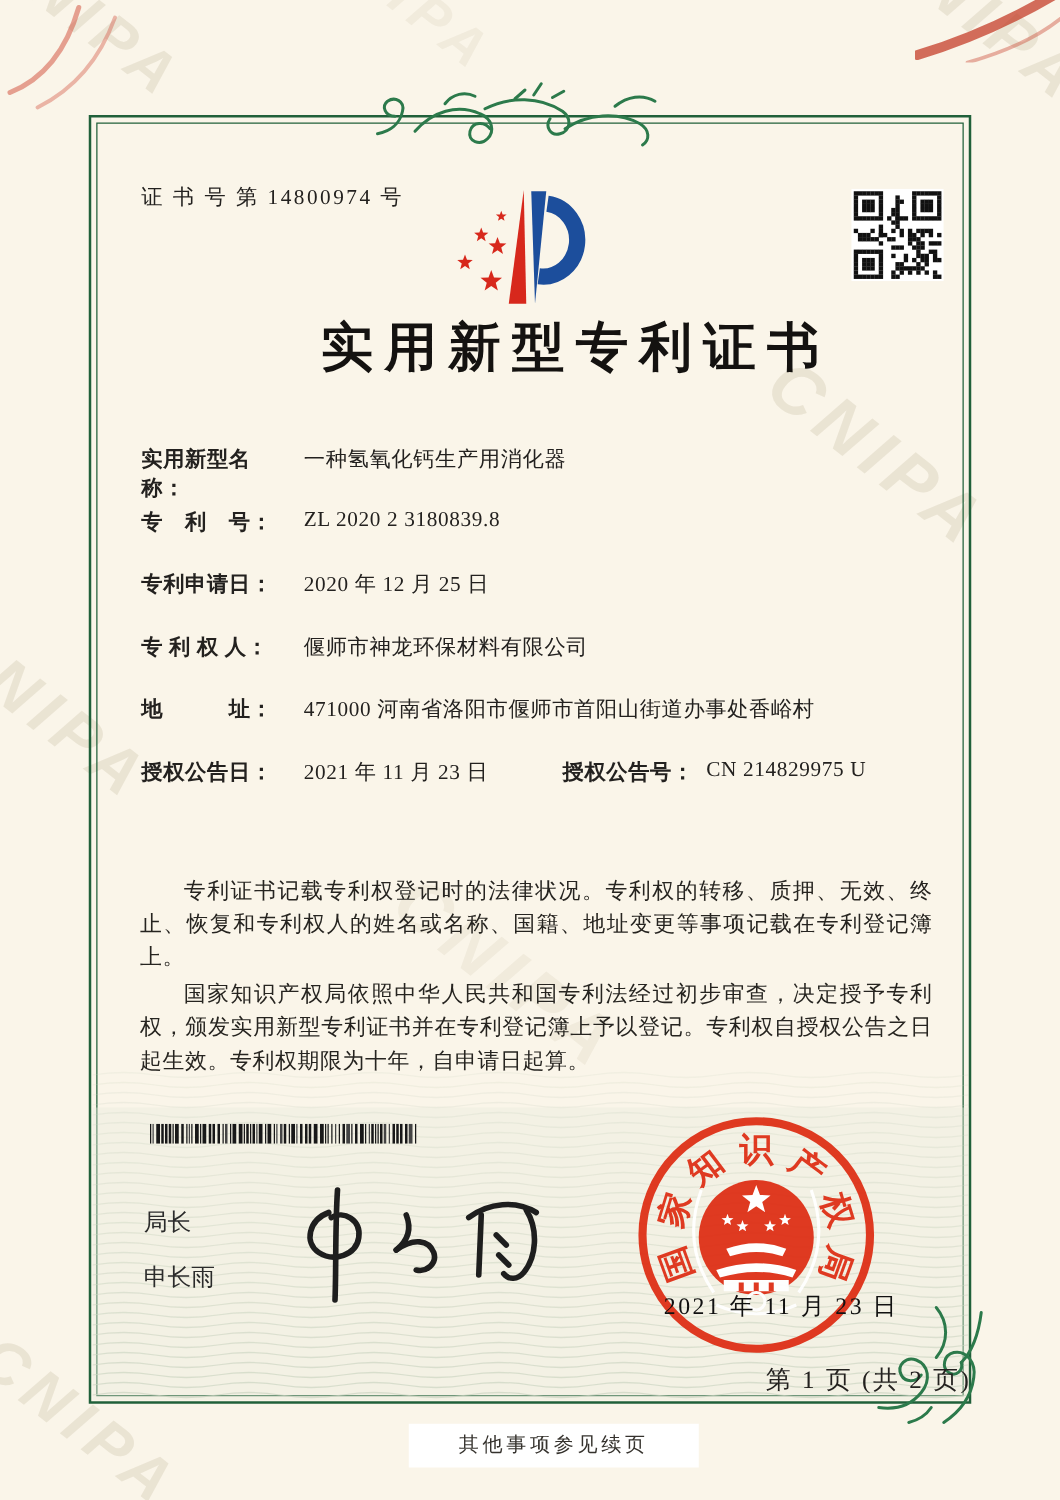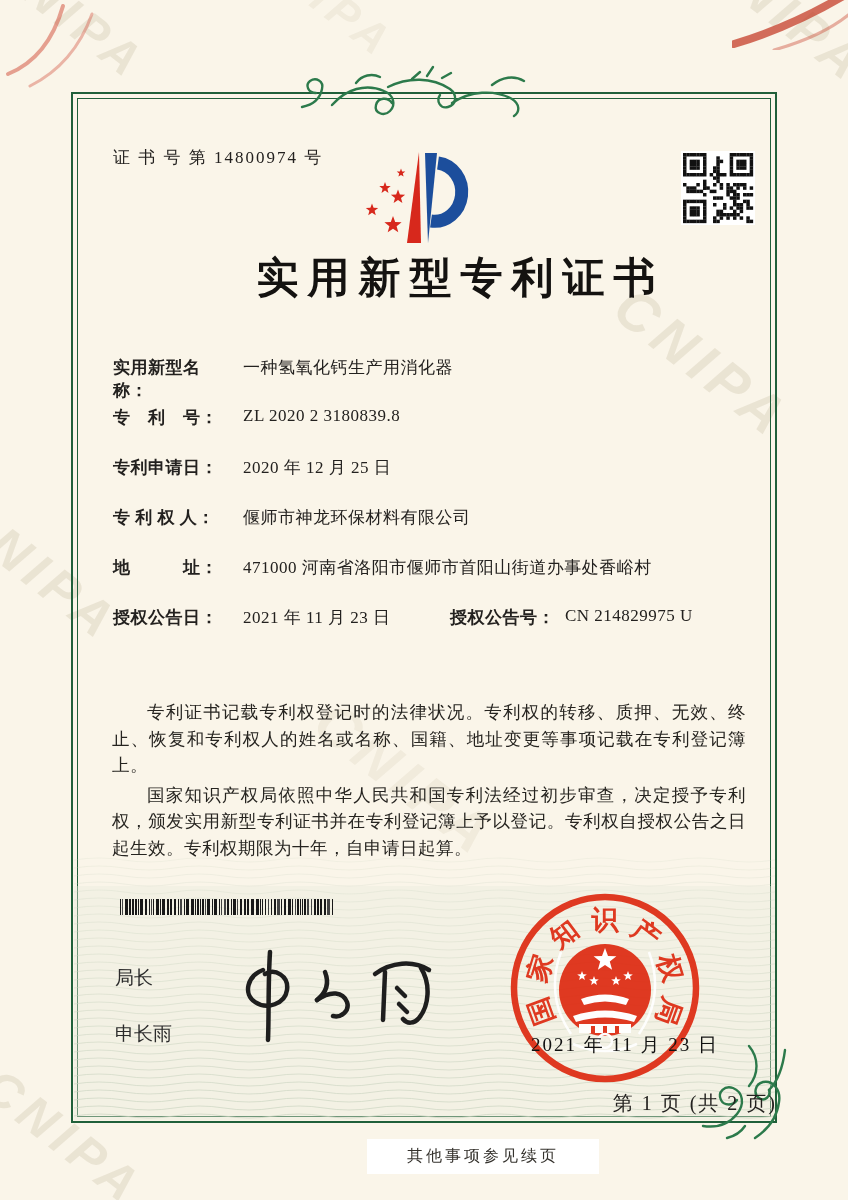--- a/index.html
+++ b/index.html
@@ -23,29 +23,29 @@
   .f-label{flex:none;width:120px;letter-spacing:0.5px;font-weight:bold;}
   .f-value{margin-left:10px;letter-spacing:0.5px;}
   .f-right{position:absolute;left:337px;top:0;display:flex;}
   .paras{position:absolute;left:112px;top:699px;width:634px;font-size:17.5px;line-height:26.5px;
          text-align:justify;letter-spacing:0.5px;color:#262420;z-index:2;}
   .paras p{margin:0;text-indent:2em;}
   .paras p + p{margin-top:3px;}
   .barcode{position:absolute;left:120px;top:899px;z-index:2;}
   .signer{position:absolute;left:115px;top:965px;font-family:"Liberation Sans",sans-serif;
           font-size:19px;color:#2b2b2b;z-index:2;}
-  .signer .name{margin-top:30px;}
+  .signer .name{margin-top:18px;}
   .signature{position:absolute;left:225px;top:942px;z-index:2;}
   .seal{position:absolute;left:507px;top:890px;z-index:2;}
   .seal-date{position:absolute;left:531px;top:1032px;font-size:19px;letter-spacing:2px;color:#111;z-index:3;}
   .page-num{position:absolute;left:71px;top:1090px;width:706px;text-align:right;font-size:20px;
             letter-spacing:2px;z-index:2;}
   .cont-strip{position:absolute;left:327px;top:1139px;width:232px;height:35px;background:#ffffff;
               display:flex;align-items:center;justify-content:center;font-size:16px;letter-spacing:3px;
-              color:#35322d;z-index:2;margin-left:40px;}
+              color:#35322d;z-index:2;}
   svg{display:block;}
 </style>
 </head>
 <body>
 
 <div class="page">
 
   <span class="wm" style="left:-22px;top:-14px;font-size:48px">CNIPA</span>
   <span class="wm light" style="left:238px;top:-28px;font-size:44px">CNIPA</span>
   <span class="wm" style="left:688px;top:-18px;font-size:52px">CNIPA</span>

